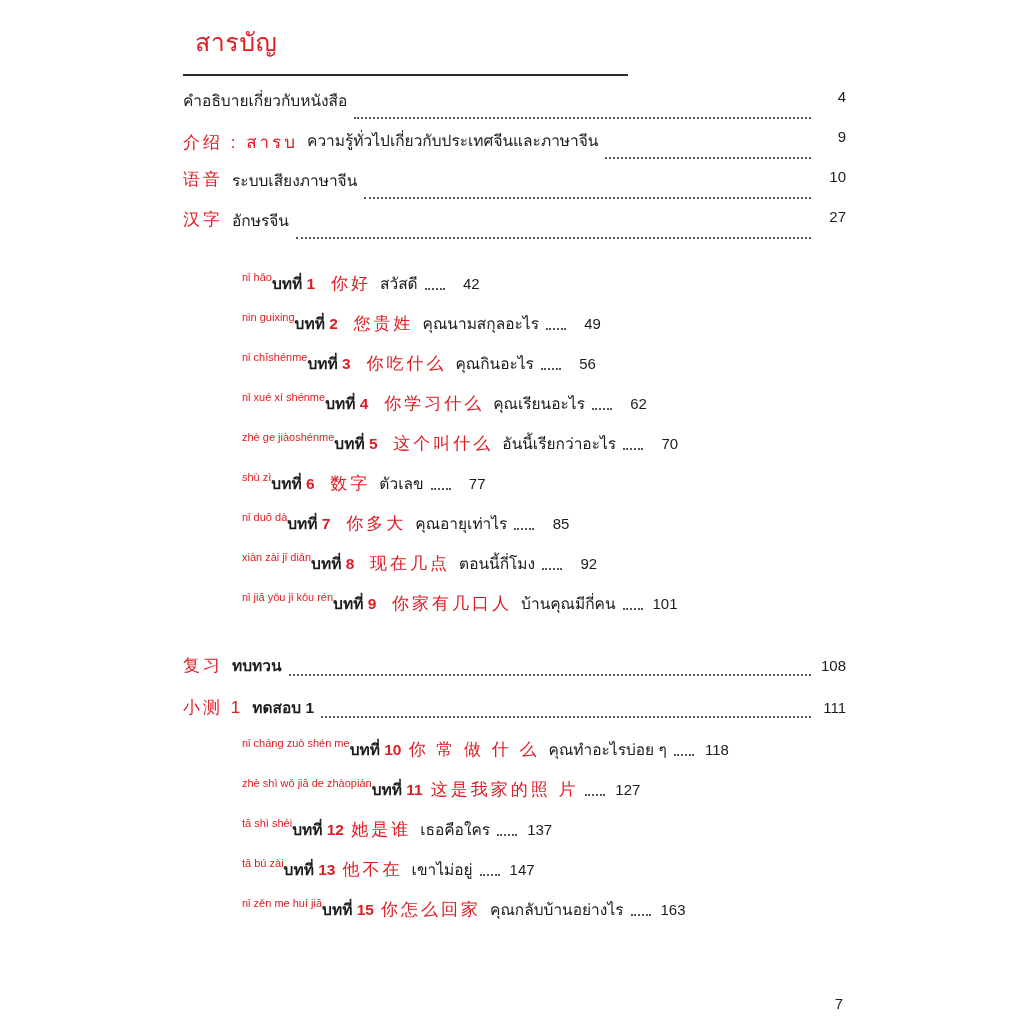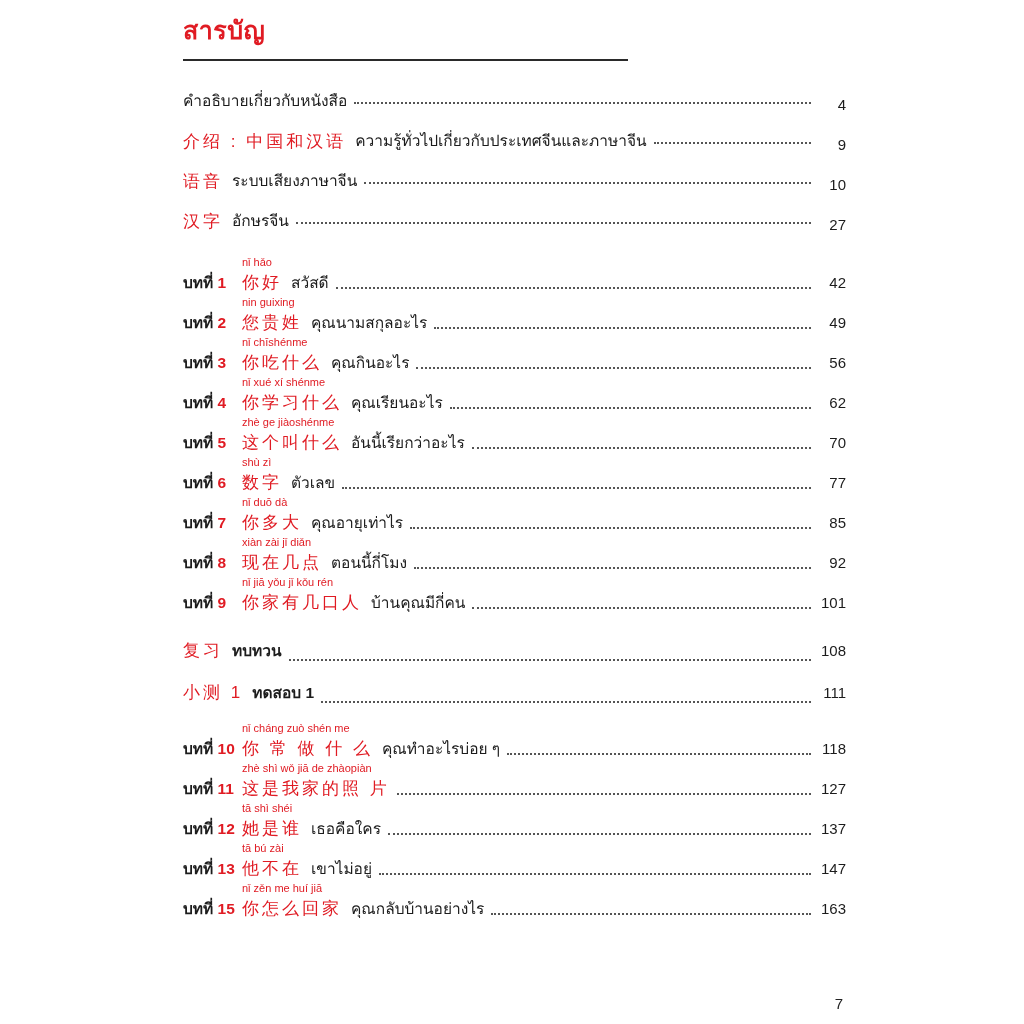--- a/index.html
+++ b/index.html
@@ -16,24 +16,24 @@
     color: var(--text);
     position: relative;
     overflow: hidden;
   }
   .page {
     position: absolute;
     left: 183px; top: 10px;
     width: 663px;
   }
   .title {
-    margin: 0;
+    margin: 12px;
     color: var(--red);
     font-size: 25px;
-    font-weight: bold;
+    font-weight: normal;
     letter-spacing: 0.5px;
   }
   .rule {
     width: 445px;
     border-top: 2px solid #2a2a2a;
     margin-top: 9px;
   }
   
   .row {
     display: flex;
@@ -56,26 +56,26 @@
     min-width: 20px;
   }
   .pg {
     min-width: 30px;
     text-align: right;
     font-size: 15px;
     white-space: nowrap;
   }
   
   .front { margin-top: 12px; }
-  .front .row { height: 40px; align-items: flex-end; }
+  .front .row { height: 40px; align-items: flex-start; }
   .front .leader { align-self: center; margin-bottom: 9px; align-self: flex-end; }
   
   .chapters-1 { margin-top: 22px; }
   .chapters-2 { margin-top: 8px; }
-  .chapter { height: 40px; display: flex; flex-direction: column; }
+  .chapter { height: 40px; display: flex; flex-direction: row; }
   .pinyin {
     padding-left: 59px;
     color: var(--red);
     font-size: 11px;
     line-height: 14px;
     height: 14px;
     white-space: nowrap;
   }
   .chapter .row { height: 26px; }
   .label {
@@ -106,21 +106,21 @@
   <h1 class="title">สารบัญ</h1>
   <div class="rule"></div>
 
   <section class="front">
     <div class="row">
       <span class="th" style="margin-left:0">คำอธิบายเกี่ยวกับหนังสือ</span>
       <span class="leader"></span>
       <span class="pg">4</span>
     </div>
     <div class="row">
-      <span class="zh">介绍 : 中国和汉语</span>
+      <span class="zh">介绍 : สารบ</span>
       <span class="th">ความรู้ทั่วไปเกี่ยวกับประเทศจีนและภาษาจีน</span>
       <span class="leader"></span>
       <span class="pg">9</span>
     </div>
     <div class="row">
       <span class="zh">语音</span>
       <span class="th">ระบบเสียงภาษาจีน</span>
       <span class="leader"></span>
       <span class="pg">10</span>
     </div>

